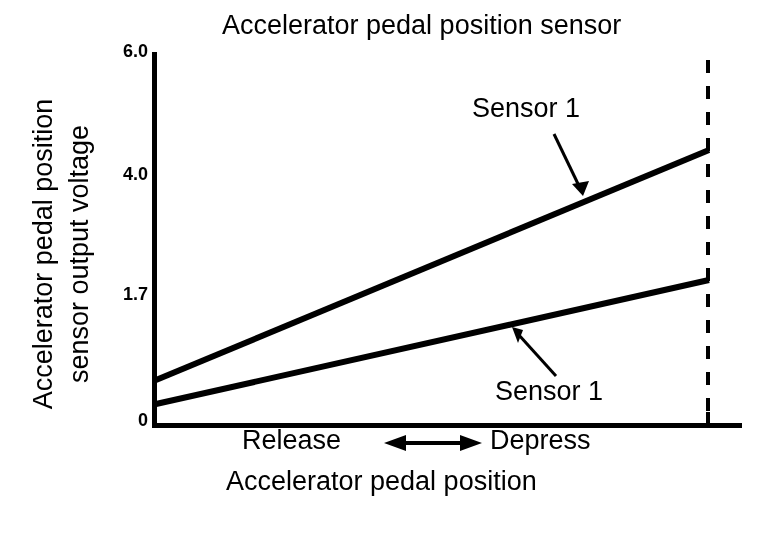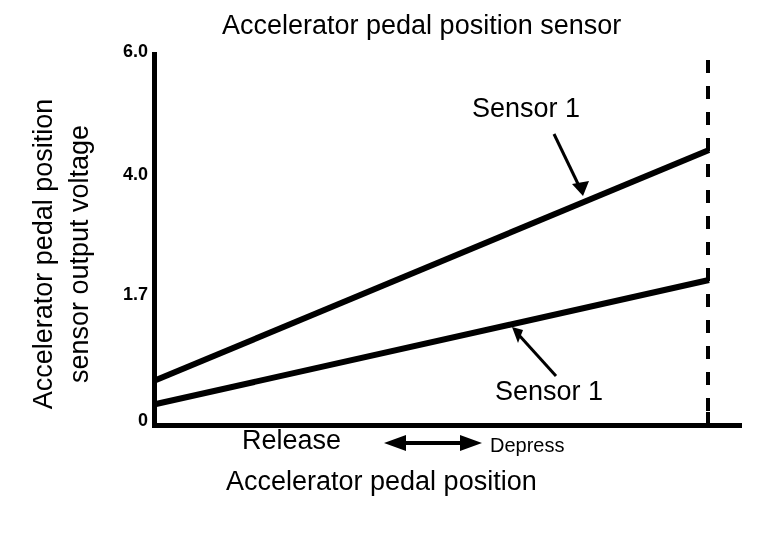--- a/index.html
+++ b/index.html
@@ -47,22 +47,21 @@
     font-size: 27px;
   }
   #release-label {
     left: 242px;
     top: 427px;
     font-size: 27px;
   }
   #depress-label {
     left: 490px;
     top: 427px;
-    font-size: 20px;
-    margin-top: 8px;
+    font-size: 27px;
   }
   #series1-label {
     left: 472px;
     top: 95px;
     font-size: 27px;
   }
   #series2-label {
     left: 495px;
     top: 378px;
     font-size: 27px;

